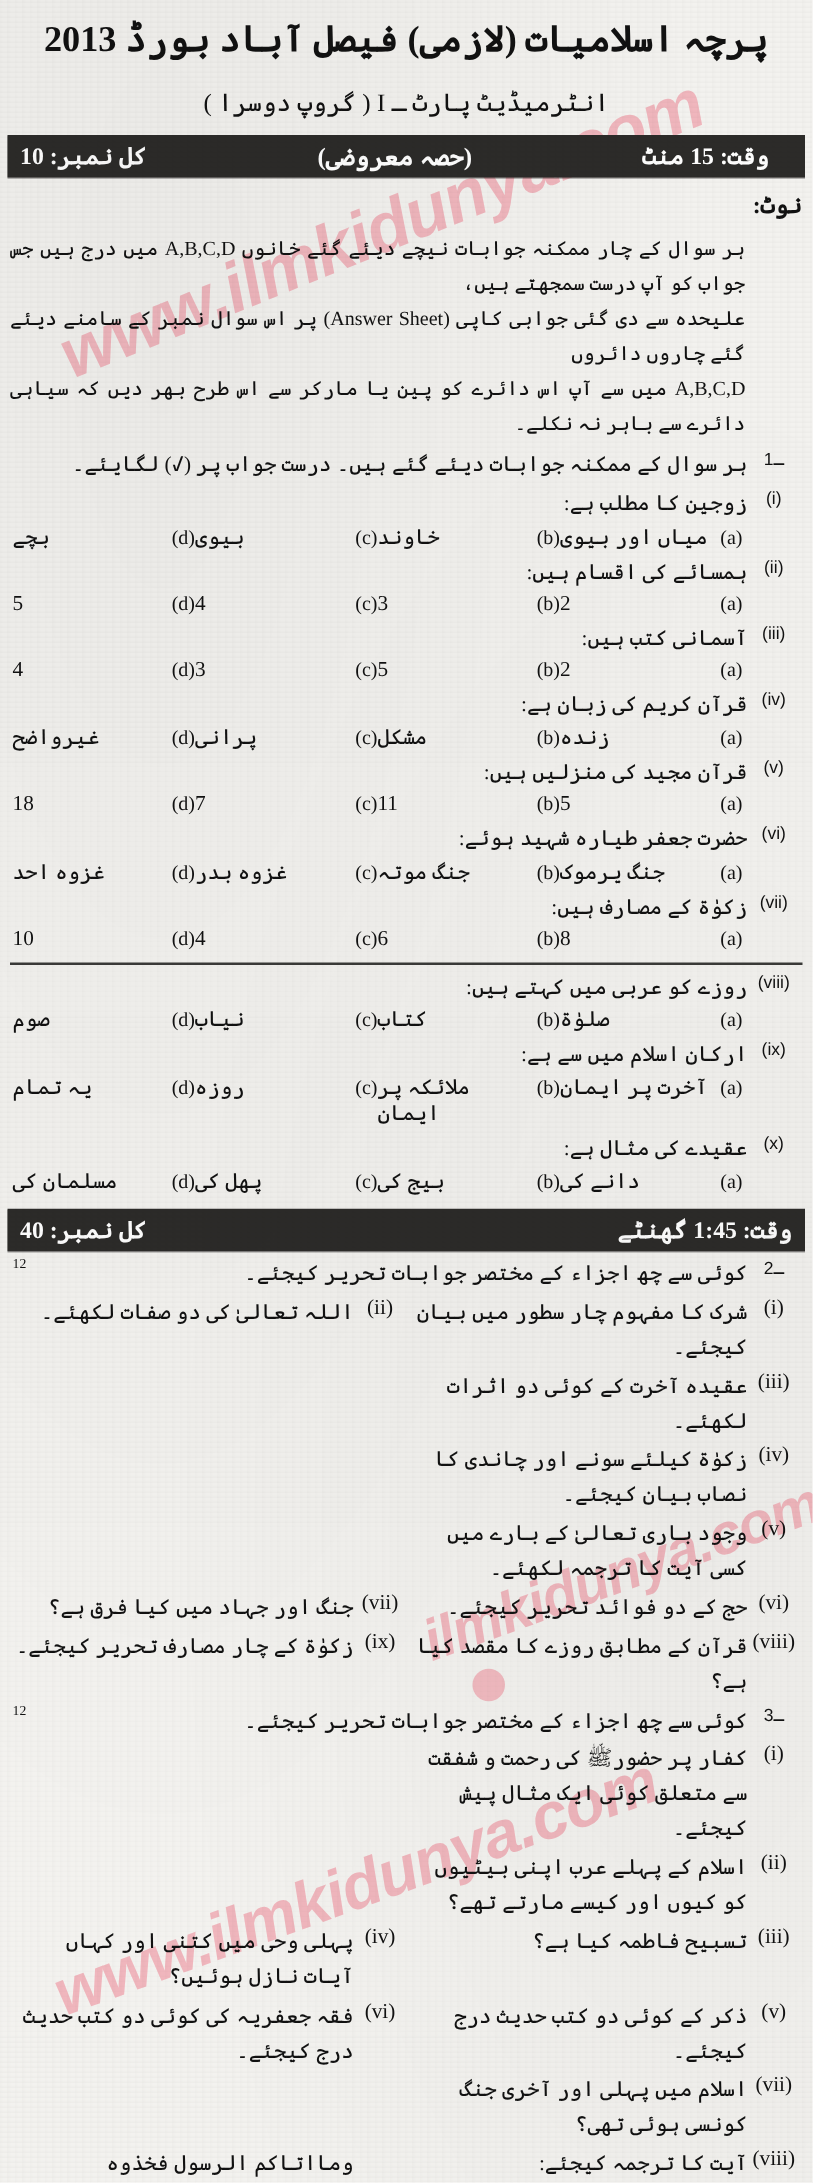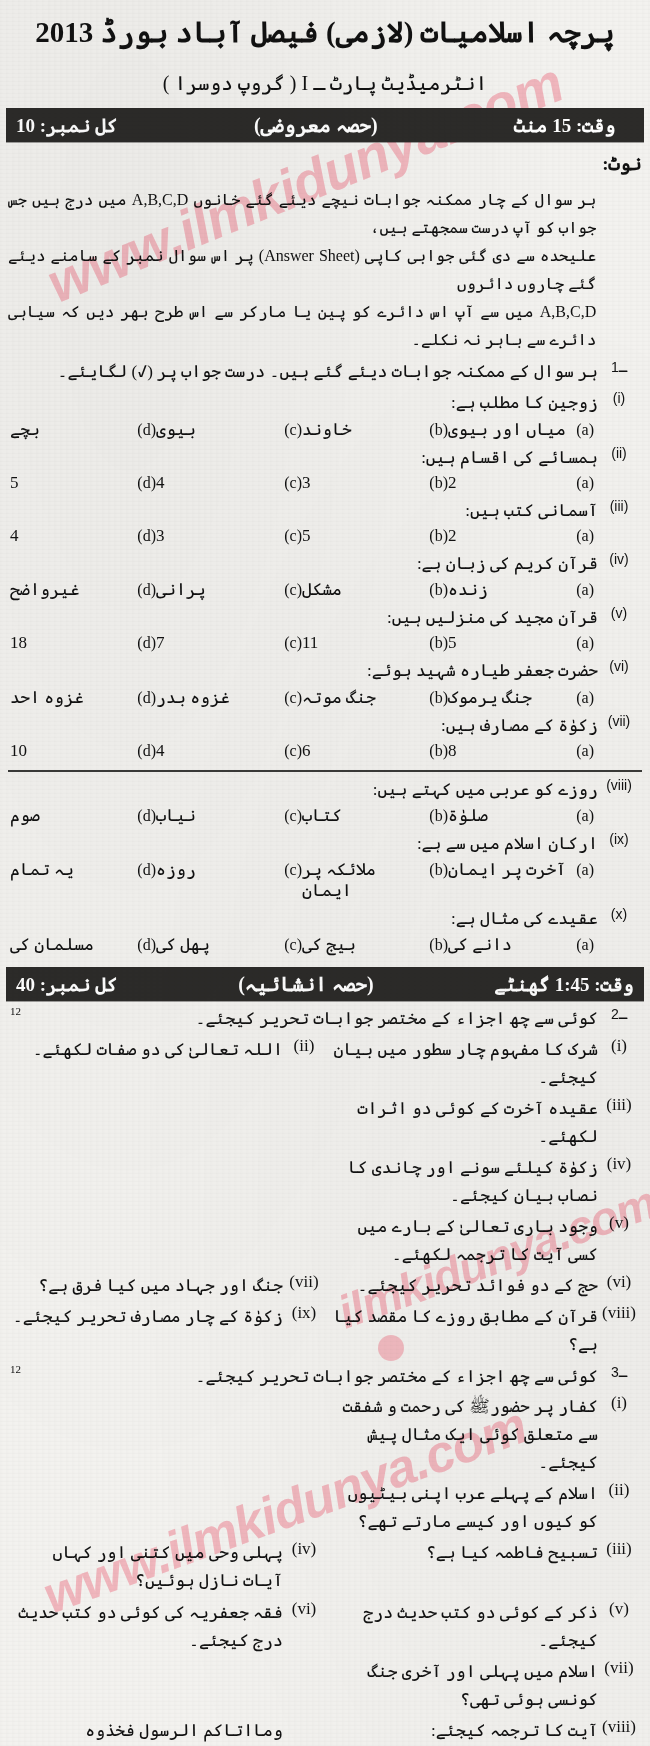--- a/index.html
+++ b/index.html
@@ -338,21 +338,20 @@
         </div>
         <div class="opt">
           <span class="lbl">(d)</span>
           <span class="val">مسلمان کی</span>
         </div>
       </div>
     </div>
 
   <div class="bar">
     <span class="rgt">وقت: 1:45 گھنٹے</span>
-    <span class="mid">(حصہ انشائیہ)</span>
     <span class="lft">کل نمبر: 40</span>
   </div>
 
 
   <div class="qrow">
     <div class="qnum">2ـ</div>
     <div class="qtext">کوئی سے چھ اجزاء کے مختصر جوابات تحریر کیجئے۔</div>
     <div class="marks">12</div>
   </div>
   <div id="q2-rows">

